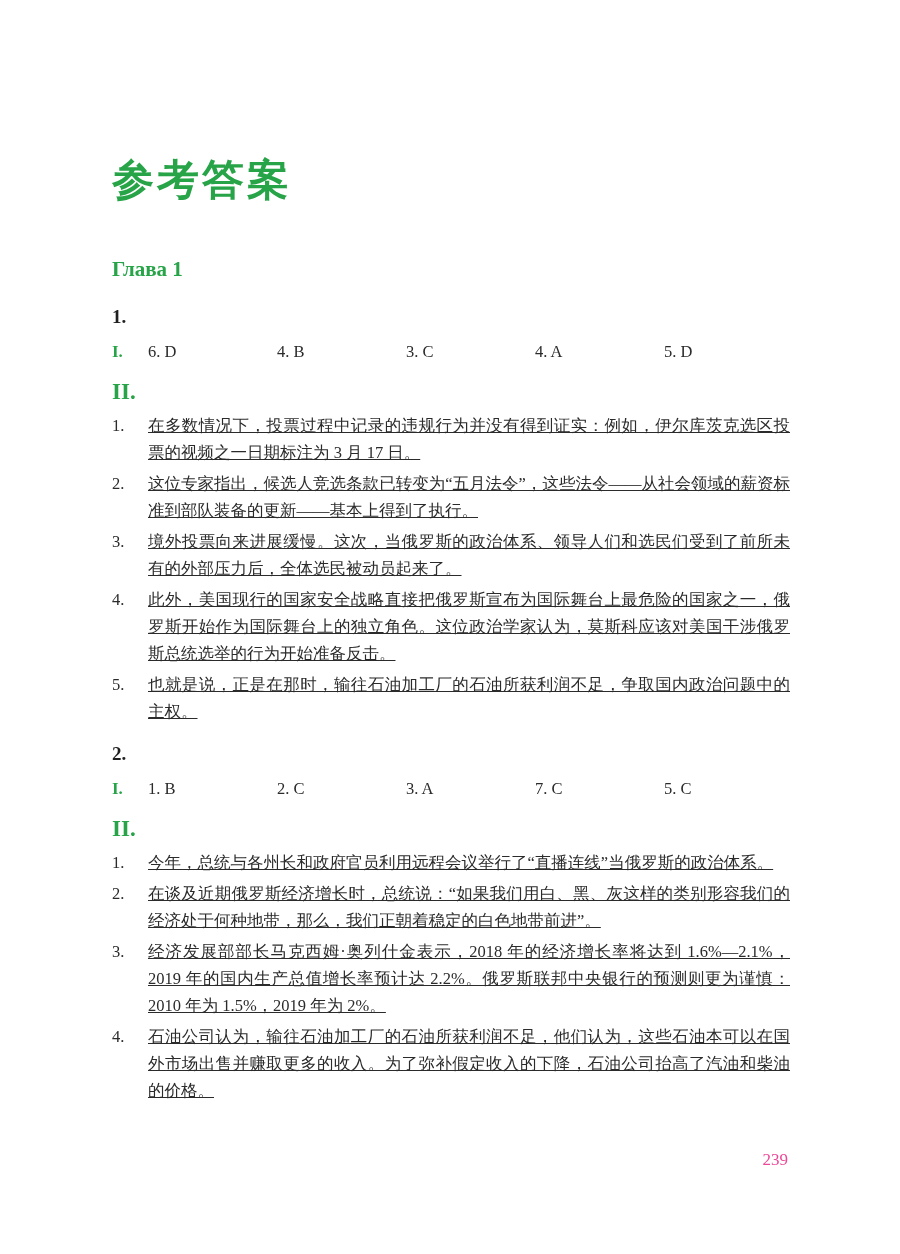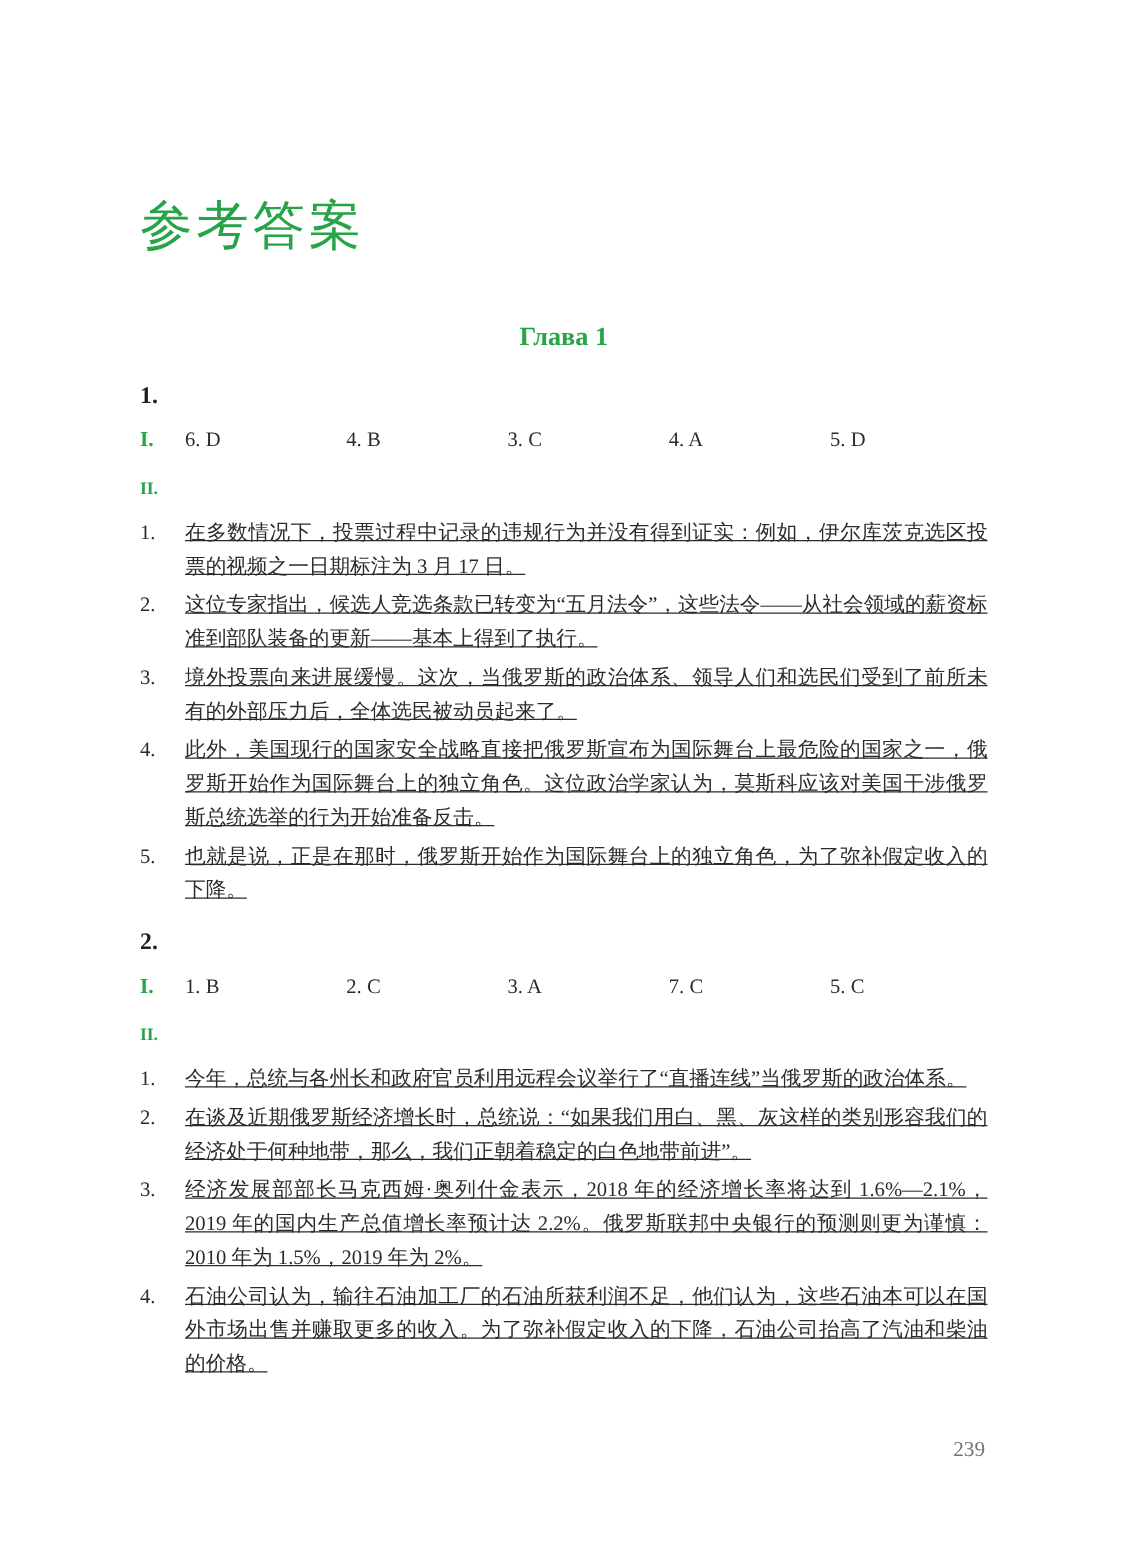--- a/index.html
+++ b/index.html
@@ -13,27 +13,26 @@
     padding: 158px 110px 0 112px;
     font-family: "Liberation Serif", "DejaVu Serif", serif;
     color: #2b2b2b;
     overflow: hidden;
   }
   .doc-title {
     margin: 0 0 56px 0;
     font-family: "Liberation Sans", "DejaVu Sans", sans-serif;
     font-size: 42px;
     line-height: 44px;
-    font-weight: 400;
+    font-weight: 700;
     color: #28a448;
     letter-spacing: 3px;
   }
   .chapter-heading {
     margin: 0 0 26px 0;
-    text-align: center;
     font-size: 21px;
     line-height: 22px;
     font-weight: 700;
     color: #28a448;
   }
   .sec-num {
     margin: 20px 0 12px 0;
     font-size: 19px;
     line-height: 22px;
     font-weight: 700;
@@ -52,38 +51,38 @@
     width: 36px;
     font-weight: 700;
     color: #28a448;
     font-size: 17px;
   }
   .choice { flex: none; width: 129px; }
   .part-label {
     margin: 0 0 8px 0;
     font-weight: 700;
     color: #28a448;
-    font-size: 14px;
+    font-size: 23px;
     line-height: 24px;
   }
   .answers { margin: 0; padding: 0; list-style: none; }
   .answer-item {
     display: flex;
     margin: 0 0 4px 0;
     font-size: 16.5px;
     line-height: 27px;
   }
   .answer-item .num { flex: none; width: 36px; }
   .answer-item .txt { flex: 1; text-align: justify; text-decoration: underline; }
   .page-number {
     position: absolute;
     top: 1150px;
     right: 112px;
     font-size: 17px;
-    color: #737373;
+    color: #ec4899;
   }
 </style>
 </head>
 <body>
 
 <div class="page">
 
   <h1 class="doc-title">参考答案</h1>
 
   <h2 class="chapter-heading">Глава 1</h2>
@@ -114,21 +113,21 @@
       <li class="answer-item">
         <span class="num">3.</span>
         <span class="txt">境外投票向来进展缓慢。这次，当俄罗斯的政治体系、领导人们和选民们受到了前所未有的外部压力后，全体选民被动员起来了。</span>
       </li>
       <li class="answer-item">
         <span class="num">4.</span>
         <span class="txt">此外，美国现行的国家安全战略直接把俄罗斯宣布为国际舞台上最危险的国家之一，俄罗斯开始作为国际舞台上的独立角色。这位政治学家认为，莫斯科应该对美国干涉俄罗斯总统选举的行为开始准备反击。</span>
       </li>
       <li class="answer-item">
         <span class="num">5.</span>
-        <span class="txt">也就是说，正是在那时，俄罗斯开始作为国际舞台上的独立角色，为了弥补假定收入的下降。</span>
+        <span class="txt">也就是说，正是在那时，输往石油加工厂的石油所获利润不足，争取国内政治问题中的主权。</span>
       </li>
     </ol>
   </section>
 
   <section>
     <div class="sec-num second">2.</div>
 
     <div class="choices-row">
       <span class="roman">I.</span>
       <span class="choice">1. B</span>

